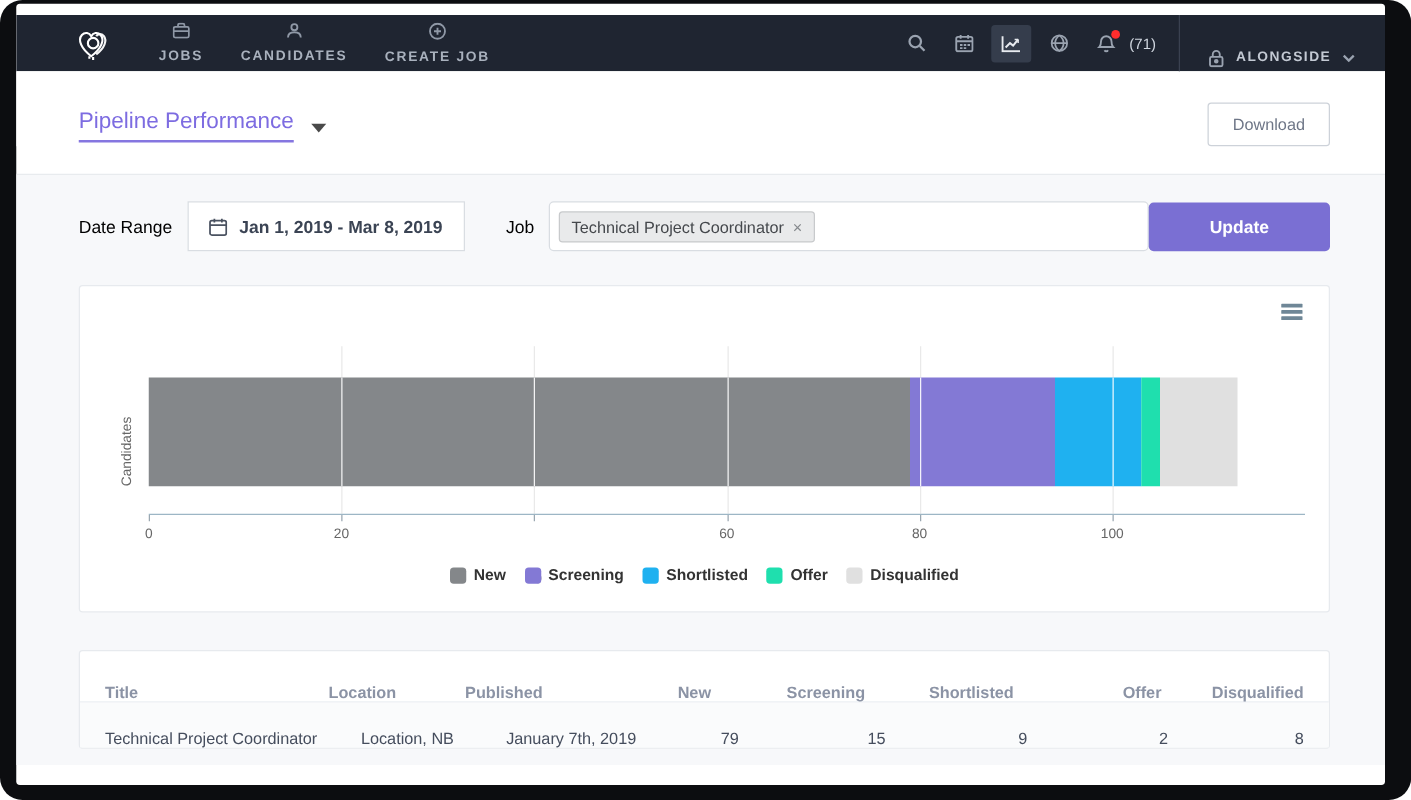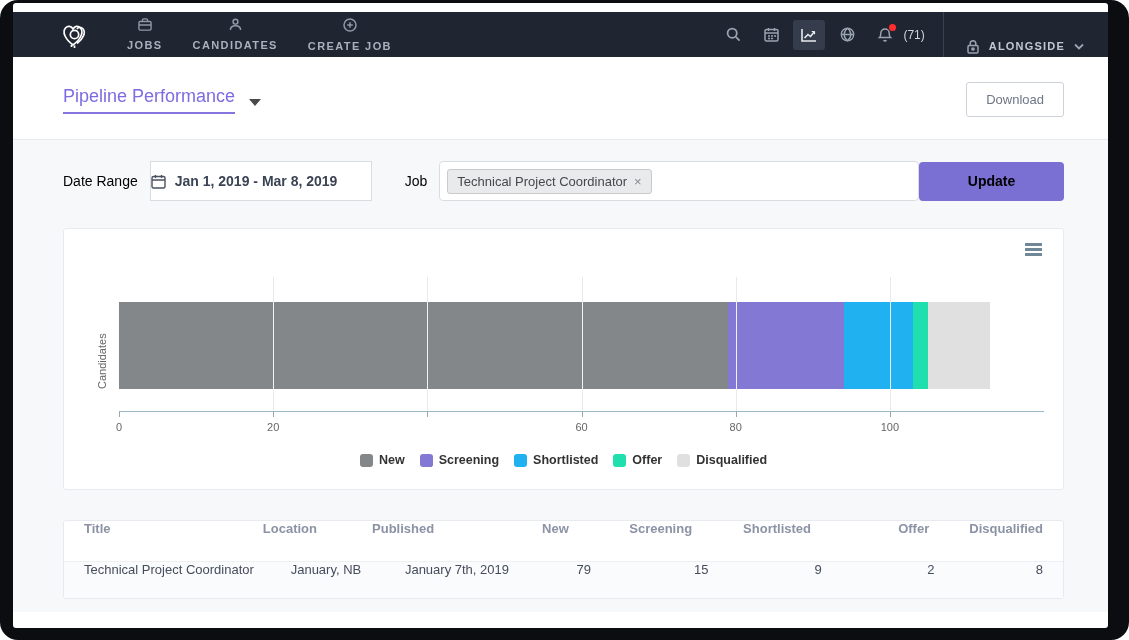--- a/index.html
+++ b/index.html
@@ -25,48 +25,48 @@
   .page-head { display:flex; align-items:center; padding:25px 44px 0 50px; background:#fff; }
   .page-title { font-size:18px; color:#7d6ce1; font-weight:500; border-bottom:2px solid #8576e0; padding-bottom:5px; cursor:pointer; }
   .title-caret { width:0; height:0; border-left:6px solid transparent; border-right:6px solid transparent; border-top:7px solid #4a4a4a; margin-left:14px; margin-top:6px; cursor:pointer; }
   .download-btn { margin-left:auto; background:#fff; border:1px solid #cdd2d9; border-radius:3px; padding:9px 19px; font-size:13px; color:#6e7687; cursor:pointer; font-family:inherit; }
   .head-divider { border-top:1px solid #e8ebee; margin-top:22px; }
 
   
   .main { background:#f7f8fa; padding:21px 44px 0 50px; height:472px; }
   .filters { display:flex; align-items:center; }
   .filter-label { font-size:14px; color:#000000; margin-right:12px; white-space:nowrap; }
-  .date-input { width:222px; height:40px; background:#fff; border:1px solid #d9dde2; border-radius:0; display:flex; align-items:center; justify-content:flex-start; gap:9px; color:#3b4454; font-size:14px; font-weight:bold; cursor:pointer; }
+  .date-input { width:222px; height:40px; background:#fff; border:1px solid #d9dde2; border-radius:0; display:flex; align-items:center; justify-content:center; gap:9px; color:#3b4454; font-size:14px; font-weight:bold; cursor:pointer; }
   .date-input svg { stroke:#4a5260; }
   .job-label { margin-left:33px; }
   .job-input { flex:1; height:40px; background:#fff; border:1px solid #d9dde2; border-radius:4px; display:flex; align-items:center; padding:0 7px; cursor:text; }
   .chip { background:#e9eaeb; border:1px solid #c8cacc; border-radius:3px; padding:4px 9px; font-size:13px; color:#45484c; display:flex; align-items:center; gap:7px; white-space:nowrap; }
   .chip-x { color:#85888c; font-size:13px; cursor:pointer; line-height:1; }
-  .update-btn { width:145px; height:39px; background:#7a6fd3; border:none; border-radius:4px; color:#000000; font-size:14px; font-weight:bold; cursor:pointer; font-family:inherit; }
+  .update-btn { width:145px; height:39px; background:#7a6fd3; border:none; border-radius:4px; color:#ffffff; font-size:14px; font-weight:bold; cursor:pointer; font-family:inherit; }
 
   
   .chart-card { margin-top:27px; background:#fff; border:1px solid #e7eaee; border-radius:3px; height:262px; position:relative; }
   .burger { position:absolute; top:14px; right:21px; width:17px; cursor:pointer; }
   .burger div { height:3px; background:#6f8797; margin-bottom:2px; border-radius:0.5px; }
   .ylab { position:absolute; left:32px; top:73px; height:87px; display:flex; align-items:center; writing-mode:vertical-rl; transform:rotate(180deg); font-size:11px; color:#666; }
   .plot { position:absolute; left:55px; top:48px; width:925px; height:134px; }
   .gridline { position:absolute; top:0; width:1px; height:134px; background:#e9e9e9; }
   .bar { position:absolute; left:0; top:25px; width:100%; height:87px; display:flex; }
   .seg { height:100%; }
   .barline { position:absolute; top:25px; width:1px; height:87px; background:rgba(255,255,255,0.9); }
   .axisline { position:absolute; left:0; top:134px; width:100%; height:1px; background:#9db6c5; }
   .tickmark { position:absolute; top:135px; width:1px; height:5px; background:#9aa7b1; }
   .ticklabel { position:absolute; top:144px; transform:translateX(-50%); font-size:11px; color:#666; }
   .legend { position:absolute; bottom:22px; left:0; width:100%; display:flex; justify-content:center; align-items:center; gap:15px; }
   .legend-item { display:flex; align-items:center; gap:6px; font-size:12.5px; color:#333; font-weight:bold; cursor:pointer; }
   .legend-swatch { width:13px; height:13px; border-radius:3px; }
 
   
   .table-card { margin-top:30px; background:#fff; border:1px solid #e7eaee; border-radius:3px; }
-  .trow { display:flex; align-items:flex-start; padding:0 20px;gap:33px; }
+  .trow { display:flex; align-items:flex-end; padding:0 20px;gap:33px; }
   .thead { height:40px; }
   .tbody-row { height:37px; background:#fafbfc; border-top:1px solid #edf0f3; }
   .tc { white-space:nowrap; }
   .th { font-size:13px; font-weight:bold; color:#8b93a5; }
   .td { font-size:13px; color:#454d5d; }
   .c1{width:17%; text-align:left;} .c2{width:13.5%; text-align:center;} .c3{width:16%; text-align:left;}
   .c4{width:6.5%; text-align:right;} .c5{width:12.4%; text-align:right;} .c6{width:11.8%; text-align:right;}
   .c7{width:11.7%; text-align:right;} .c8{width:11.1%; text-align:right;}
 </style>
 </head>
@@ -254,21 +254,21 @@
         <div class="tc th c2">Location</div>
         <div class="tc th c3">Published</div>
         <div class="tc th c4">New</div>
         <div class="tc th c5">Screening</div>
         <div class="tc th c6">Shortlisted</div>
         <div class="tc th c7">Offer</div>
         <div class="tc th c8">Disqualified</div>
       </div>
       <div class="trow tbody-row">
         <div class="tc td c1">Technical Project Coordinator</div>
-        <div class="tc td c2">January, NB</div>
+        <div class="tc td c2">Location, NB</div>
         <div class="tc td c3">January 7th, 2019</div>
         <div class="tc td c4">79</div>
         <div class="tc td c5">15</div>
         <div class="tc td c6">9</div>
         <div class="tc td c7">2</div>
         <div class="tc td c8">8</div>
       </div>
     </div>
 
   </div>

